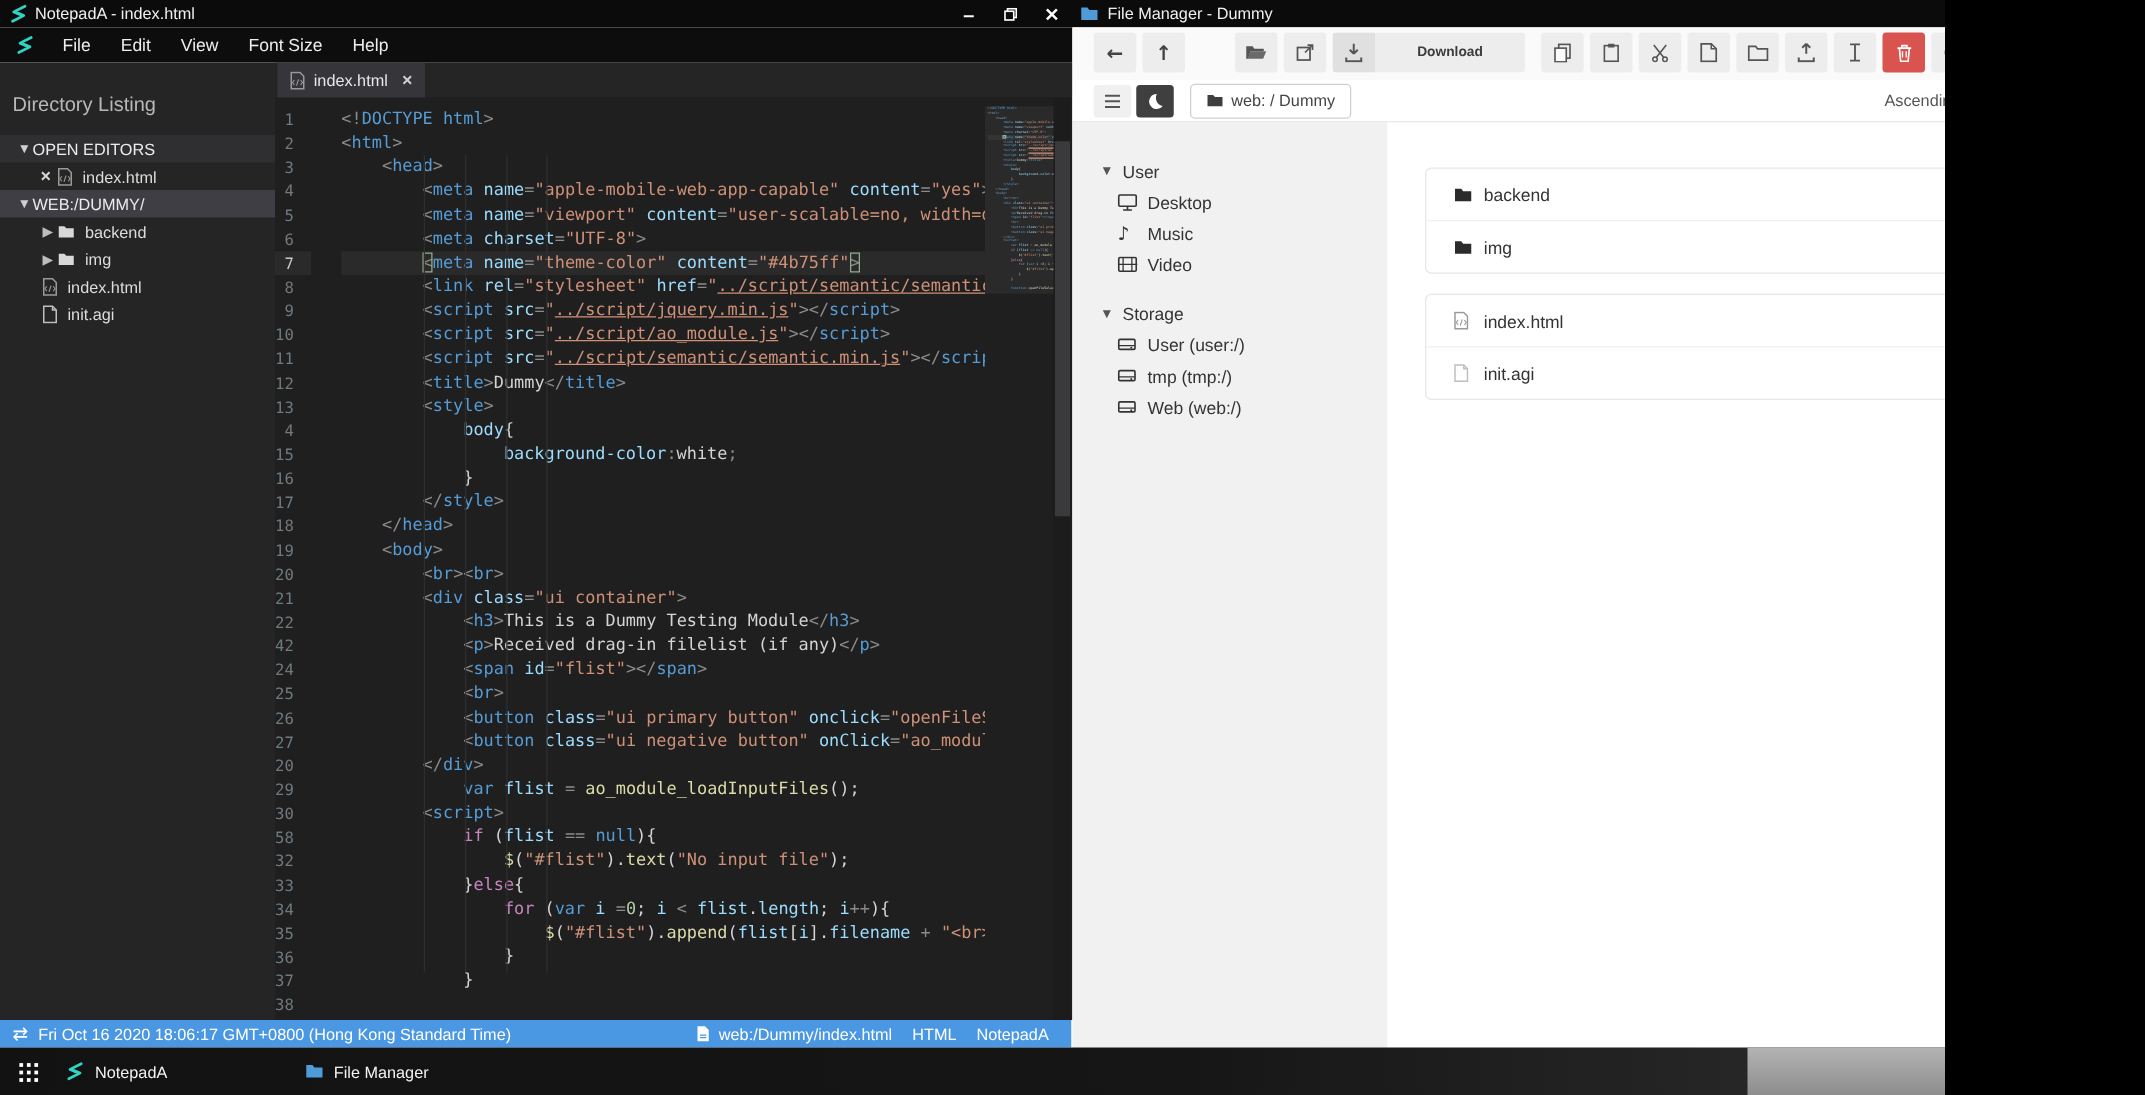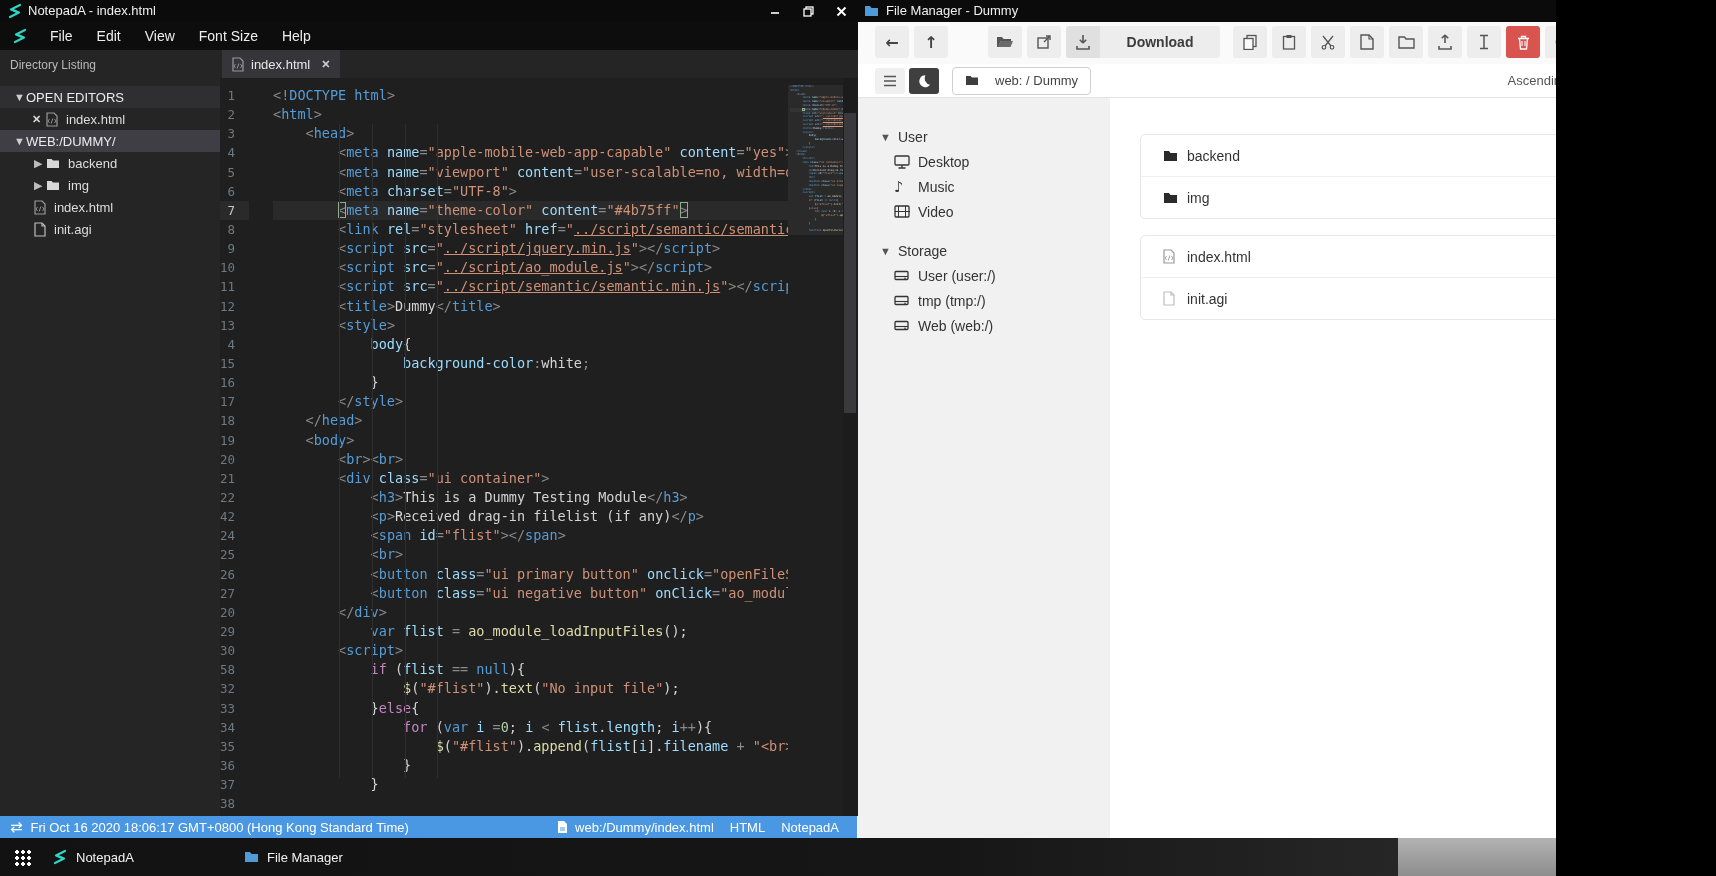--- a/index.html
+++ b/index.html
@@ -10,21 +10,21 @@
   
   .topbar{left:0;top:0;width:1716px;height:22px;background:#0b0b0b;color:#f0f0f0;font-size:13px;}
   .topbar .wtitle{top:3px;white-space:nowrap;}
   .winbtn{top:0;width:26px;height:22px;display:flex;align-items:center;justify-content:center;color:#fff;cursor:default;}
   
   .menubar{left:0;top:22px;width:858px;height:28px;background:#0d0d0d;display:flex;align-items:center;color:#eee;}
   .menubar .logo{margin:0 10px 0 12px;}
   .menuitem{padding:0 12px;font-size:14px;line-height:28px;}
   
   .np-side{left:0;top:50px;width:220px;height:766px;background:#252526;color:#ddd;font-size:13px;}
-  .np-side .hdr{padding:8px 0 0 10px;font-size:12px;color:#b9b9b9;}
+  .np-side .hdr{padding:26px 0 0 10px;font-size:16px;color:#b9b9b9;}
   .trow{height:22px;display:flex;align-items:center;white-space:nowrap;}
   .trow.section{background:#2f2f31;color:#ececec;}
   .trow.section.sel{background:#3e3e44;}
   .trow .chev{width:12px;margin-left:14px;color:#cfcfcf;font-size:11px;}
   .trow .chev2{width:12px;margin-left:34px;color:#bdbdbd;font-size:11px;}
   .trow .xic{margin-left:32px;width:14px;color:#d8d8d8;font-weight:bold;font-size:11px;}
   .trow .ic{margin-right:8px;}
   
   .editor{left:220px;top:50px;width:638px;height:766px;background:#1f1f1f;overflow:hidden;}
   .tabbar{left:0;top:0;width:638px;height:28px;background:#252526;}
@@ -53,27 +53,27 @@
   .statusbar .right{margin-left:auto;margin-right:18px;display:flex;align-items:center;gap:16px;white-space:nowrap;}
   
   .fm{left:858px;top:22px;width:858px;height:816px;background:#fff;}
   .fm-toolbar{left:0;top:0;width:858px;height:42px;background:#fafafa;}
   .cluster{position:absolute;top:4px;display:flex;gap:5px;}
   .tbtn{width:34px;height:32px;background:#ededee;border-radius:3px;display:flex;align-items:center;justify-content:center;color:#555;}
   .tbtn.red{background:#d9534f;color:#fff;}
   .dlcombo{display:flex;border-radius:3px;overflow:hidden;}
   .dlcombo .seg1{width:34px;height:32px;background:#e0e0e1;display:flex;align-items:center;justify-content:center;color:#555;}
   .dlcombo .seg2{width:120px;height:32px;background:#ededee;display:flex;align-items:center;justify-content:center;
-                 font-size:14px;font-weight:bold;color:#3c3c3c;}
+                 font-size:11px;font-weight:bold;color:#3c3c3c;}
   .uch{font-family:"DejaVu Sans",sans-serif;font-size:16px;color:#444;}
   .fm-row2{left:0;top:42px;width:858px;height:33px;background:#fff;border-bottom:1px solid #e3e3e3;display:flex;align-items:center;}
   .sqbtn{width:30px;height:26px;border-radius:3px;background:#f0f0f0;display:flex;align-items:center;justify-content:center;color:#444;}
   .sqbtn.dark{background:#3f3f3f;color:#fff;}
   .crumb{margin-left:13px;height:26px;border:1px solid #cfcfcf;border-radius:4px;background:#fff;display:flex;
-         align-items:center;padding:0 12px;gap:16px;font-size:13px;color:#444;}
+         align-items:center;padding:0 12px;gap:6px;font-size:13px;color:#444;}
   .sorter{margin-left:auto;display:flex;align-items:center;gap:10px;padding-right:16px;font-size:13px;color:#555;}
   .fm-side{left:0;top:76px;width:252px;height:740px;background:#f1f1f2;color:#333;font-size:14px;}
   .fm-side .sect{margin-top:14px;}
   .fm-side .shead{height:25px;display:flex;align-items:center;}
   .fm-side .shead .chev{margin-left:22px;width:18px;color:#555;font-size:11px;}
   .fm-side .item{height:25px;display:flex;align-items:center;}
   .fm-side .item .ic{margin-left:36px;width:24px;color:#333;}
   .fm-main{left:252px;top:76px;width:606px;height:740px;background:#fff;}
   .card{margin:0 26px 16px 30px;border:1px solid #e7e7e7;border-radius:5px;background:#fff;overflow:hidden;}
   .card .frow{height:41px;display:flex;align-items:center;font-size:14px;color:#333;}

